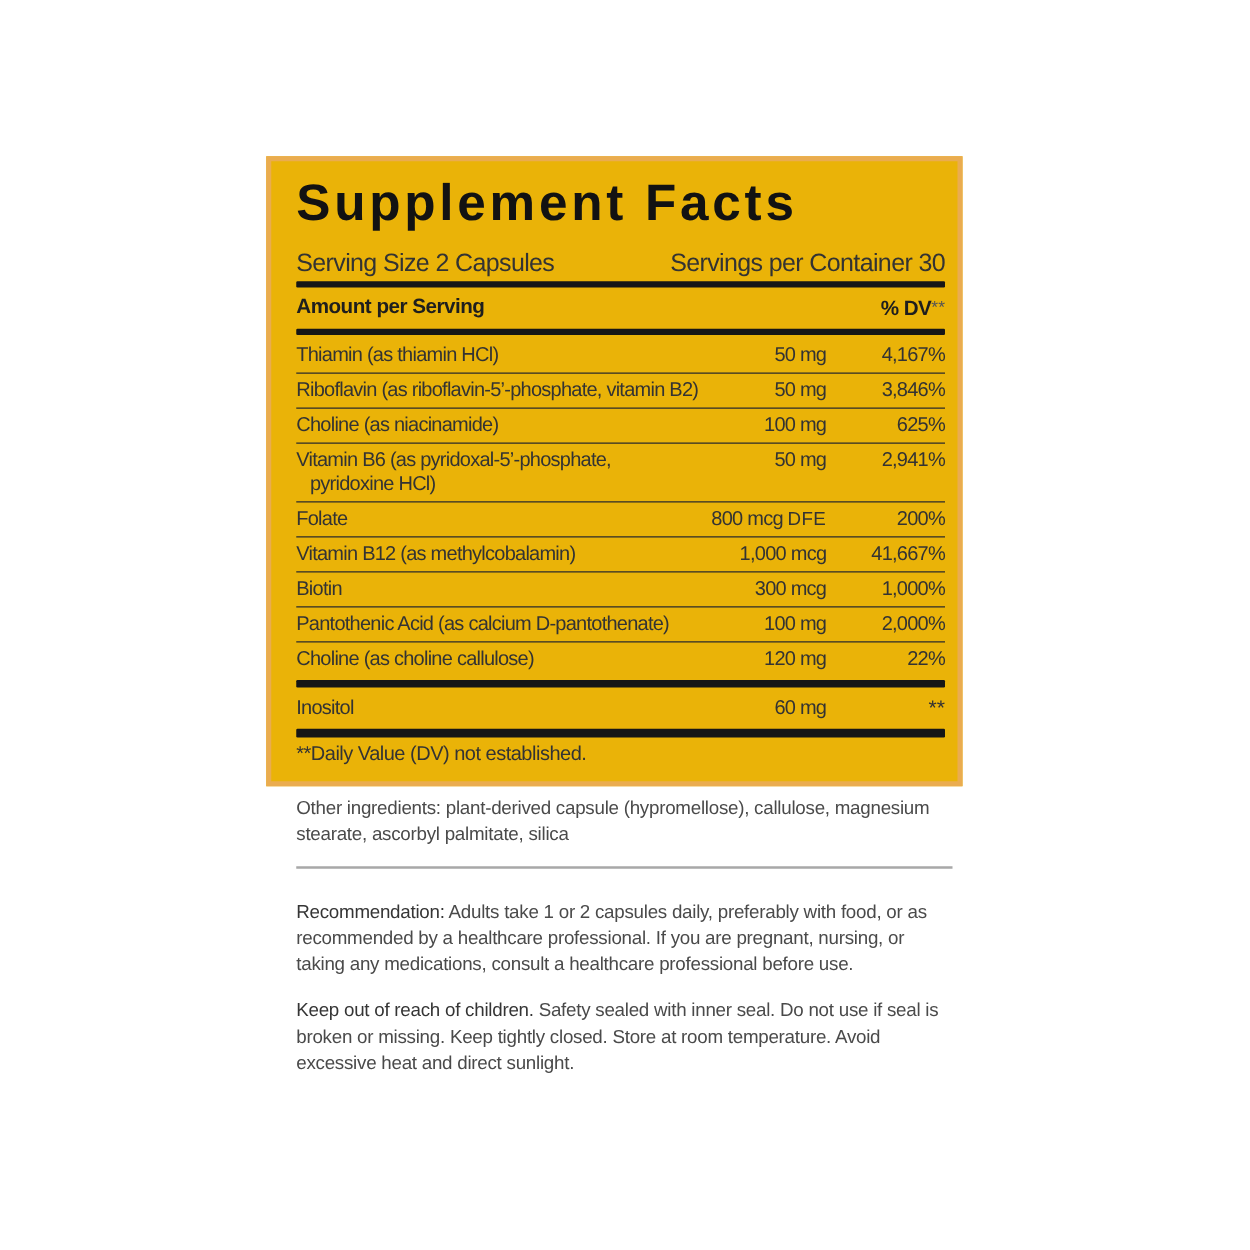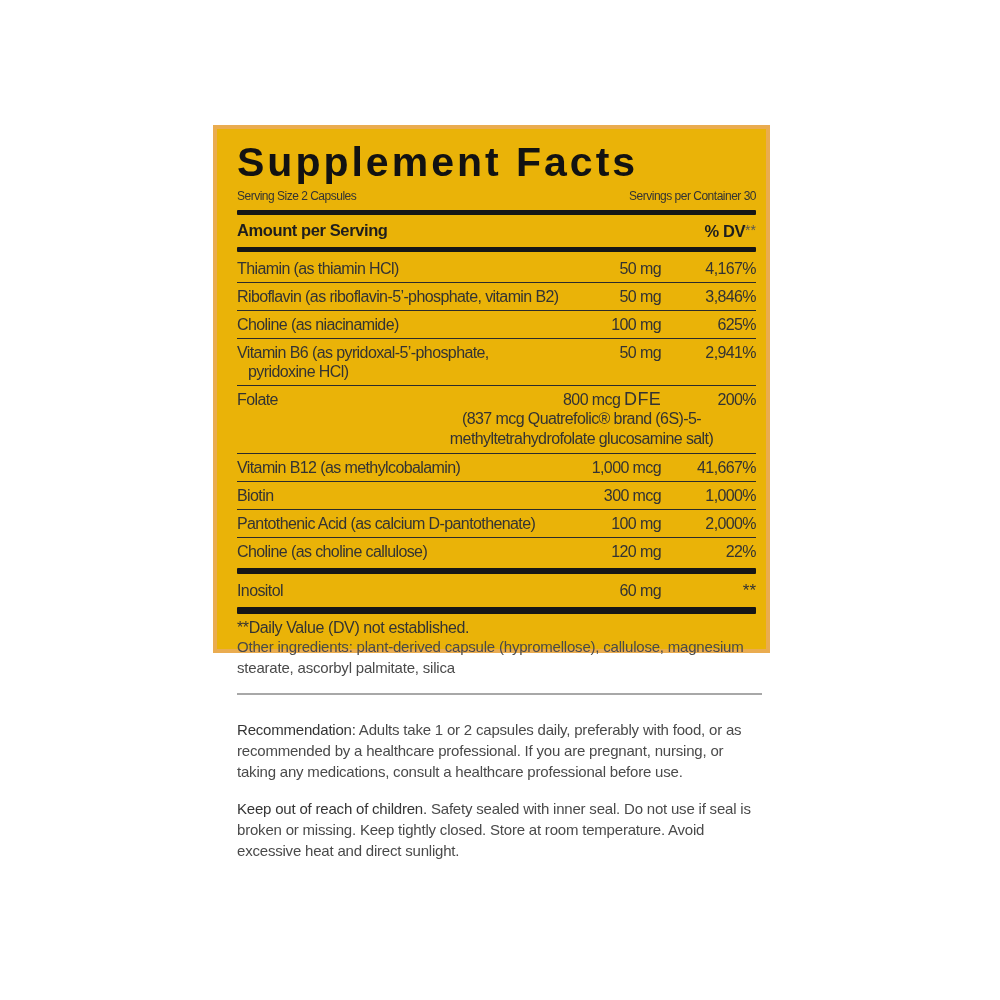--- a/index.html
+++ b/index.html
@@ -11,21 +11,21 @@
     position:absolute; left:213px; top:125px; width:557px;
     border:4px solid #EAAC50; background:#eab308;
     padding:8px 10px 10px 20px;
   }
   .facts-title {
     font-size:41px; font-weight:900; letter-spacing:3px; color:#121212;
     line-height:46px; white-space:nowrap; margin-top:2px;
   }
   .serving-row {
     display:flex; justify-content:space-between; align-items:flex-end;
-    font-size:12px; letter-spacing:-0.5px; color:#333; margin-top:1px; line-height:20px;
+    font-size:20px; letter-spacing:-0.5px; color:#333; margin-top:16px; line-height:20px;
   }
   .bar { background:#161616; border-radius:1px; }
   .bar-5 { height:5px; margin:4px 0 3px 0; }
   .bar-6 { height:6px; margin:3px 0; }
   .bar-7 { height:7px; margin:3px 0; }
   .amount-header {
     display:flex; justify-content:space-between; font-size:16.5px; letter-spacing:-0.4px;
     font-weight:700; color:#1e1e1e; line-height:24px;
   }
   .dv-stars { font-weight:400; color:#555; font-size:14px; vertical-align:2px; letter-spacing:0; }
@@ -33,21 +33,21 @@
   .nrow {
     display:flex; align-items:flex-start;
     font-size:16px; letter-spacing:-0.6px; color:#333;
     padding:4px 0 4px 0; line-height:19px;
   }
   .nrow.sep { border-top:1px solid #2b2b2b; }
   .r-name { flex:1 1 auto; min-width:0; }
   .r-name .line2 { display:block; padding-left:11px; }
   .r-amt { flex:0 0 auto; white-space:nowrap; text-align:right; }
   .r-dv  { flex:0 0 95px; white-space:nowrap; text-align:right; }
-  .dfe { font-size:18px; letter-spacing:0.3px; }
+  .dfe { font-size:15px; letter-spacing:0.3px; }
   .folate-sub { font-size:16px; letter-spacing:-0.6px; color:#333; text-align:center; padding-left:170px; line-height:20px; }
   .folate-sub span { display:block; }
   .dv-only-stars { font-size:17px; letter-spacing:0; }
   .footnote { font-size:16px; letter-spacing:-0.4px; color:#333; line-height:22px; margin-top:2px; }
 
   
   .below {
     position:absolute; left:237px; top:636px; width:525px;
     font-size:15px; letter-spacing:-0.2px; color:#4a4a4a; line-height:21px;
   }
@@ -104,24 +104,20 @@
         <span class="line2">pyridoxine HCl)</span>
       </span>
       <span class="r-amt">50 mg</span>
       <span class="r-dv">2,941%</span>
     </div>
 
     <div class="nrow sep" style="flex-wrap:wrap;justify-content:space-between;">
       <span class="r-name">Folate</span>
       <span class="r-amt"><span>800 mcg</span>&nbsp;<span class="dfe">DFE</span></span>
       <span class="r-dv">200%</span>
-      <div class="folate-sub" style="flex:1 0 100%;">
-        <span>(837 mcg Quatrefolic® brand (6S)-5-</span>
-        <span>methyltetrahydrofolate glucosamine salt)</span>
-      </div>
     </div>
 
     <div class="nrow sep">
       <span class="r-name">Vitamin B12 (as methylcobalamin)</span>
       <span class="r-amt">1,000 mcg</span>
       <span class="r-dv">41,667%</span>
     </div>
 
     <div class="nrow sep">
       <span class="r-name">Biotin</span>

